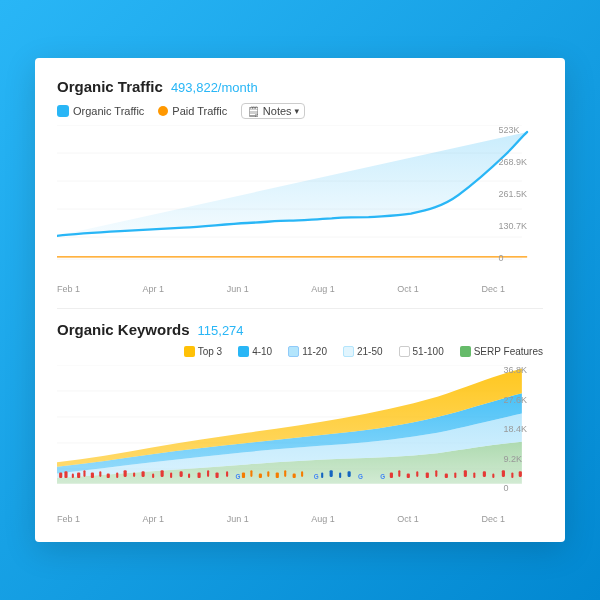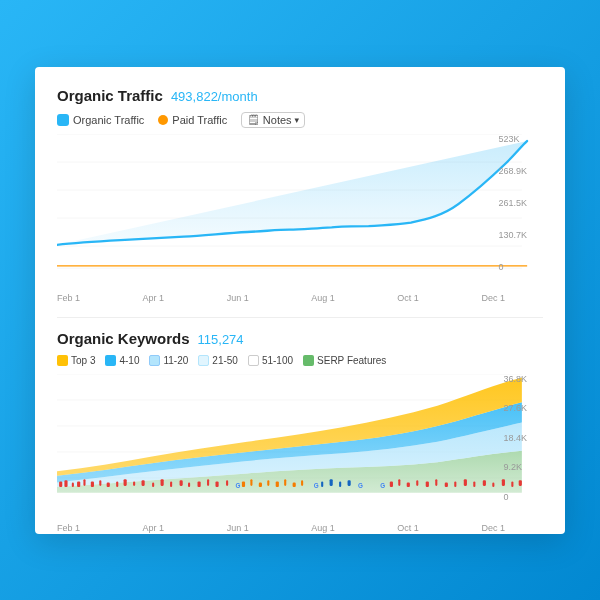--- a/index.html
+++ b/index.html
@@ -8,21 +8,21 @@
       height: 600px;
       background: linear-gradient(135deg, #29b6f6 0%, #0288d1 100%);
       display: flex;
       align-items: center;
       justify-content: center;
       font-family: -apple-system, BlinkMacSystemFont, 'Segoe UI', sans-serif;
     }
     .card {
       background: #fff;
       border-radius: 4px;
-      padding: 20px 22px 1px;
+      padding: 20px 22px 18px;
       width: 530px;
       box-shadow: 0 8px 32px rgba(0,0,0,0.15);
     }
     
     .section-title {
       font-size: 15px;
       font-weight: 700;
       color: #222;
       display: flex;
       align-items: baseline;
@@ -192,21 +192,21 @@
     </div>
   </div>
 
   <hr class="divider">
 
   <div>
     <div class="section-title">
       <span>Organic Keywords</span>
       <span class="section-subtitle">115,274</span>
     </div>
-    <div class="legend" style="gap:10px; margin-bottom:8px;">
+    <div class="legend" style="gap:16px; margin-bottom:8px;justify-content:flex-end;">
       <div class="legend2-item">
         <div class="legend2-dot yellow"></div>
         <span>Top 3</span>
       </div>
       <div class="legend2-item">
         <div class="legend2-dot blue2"></div>
         <span>4-10</span>
       </div>
       <div class="legend2-item">
         <div class="legend2-dot lightblue"></div>

